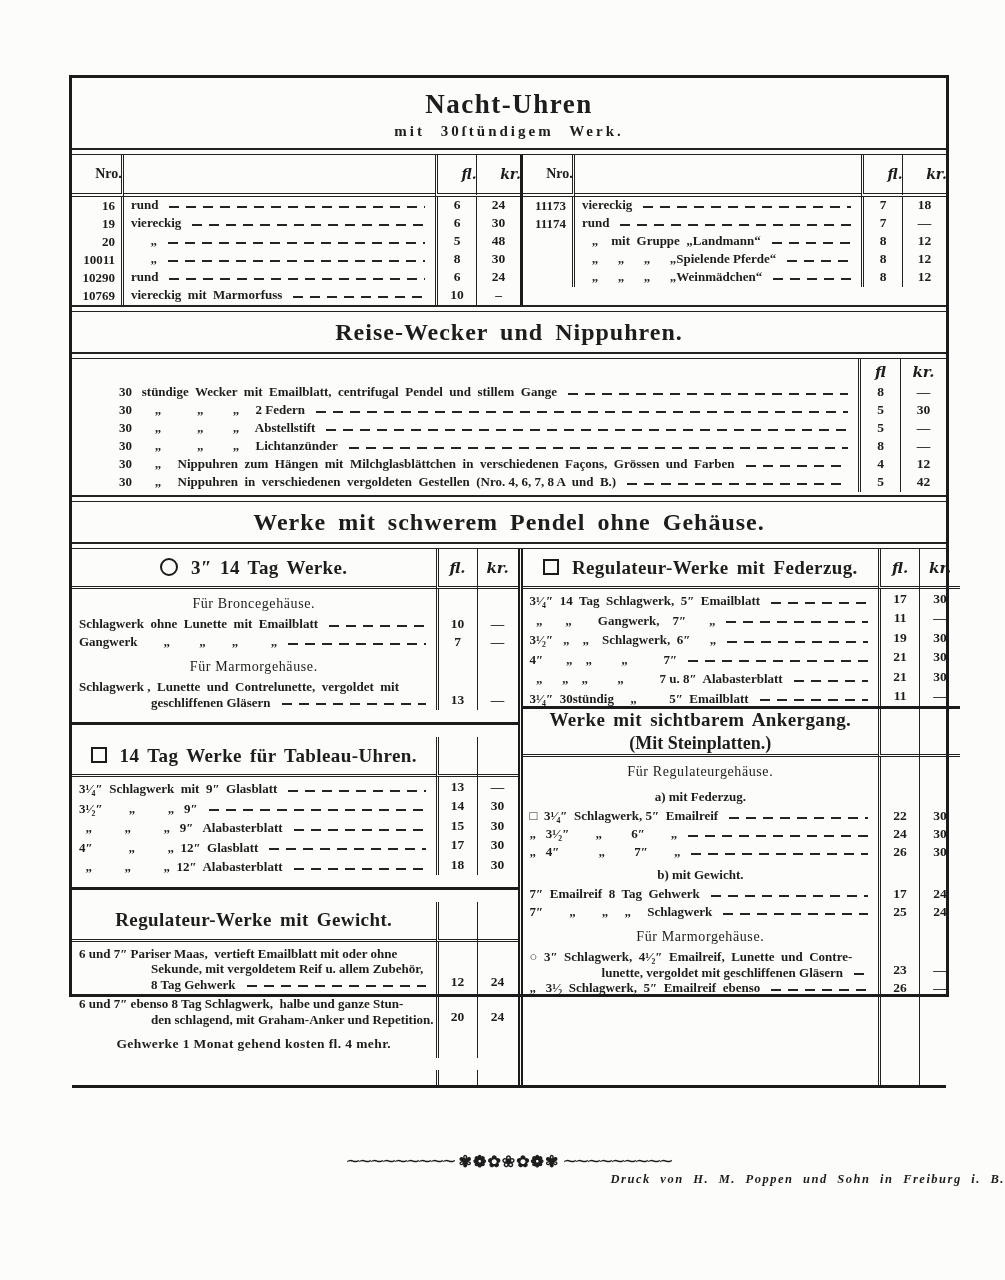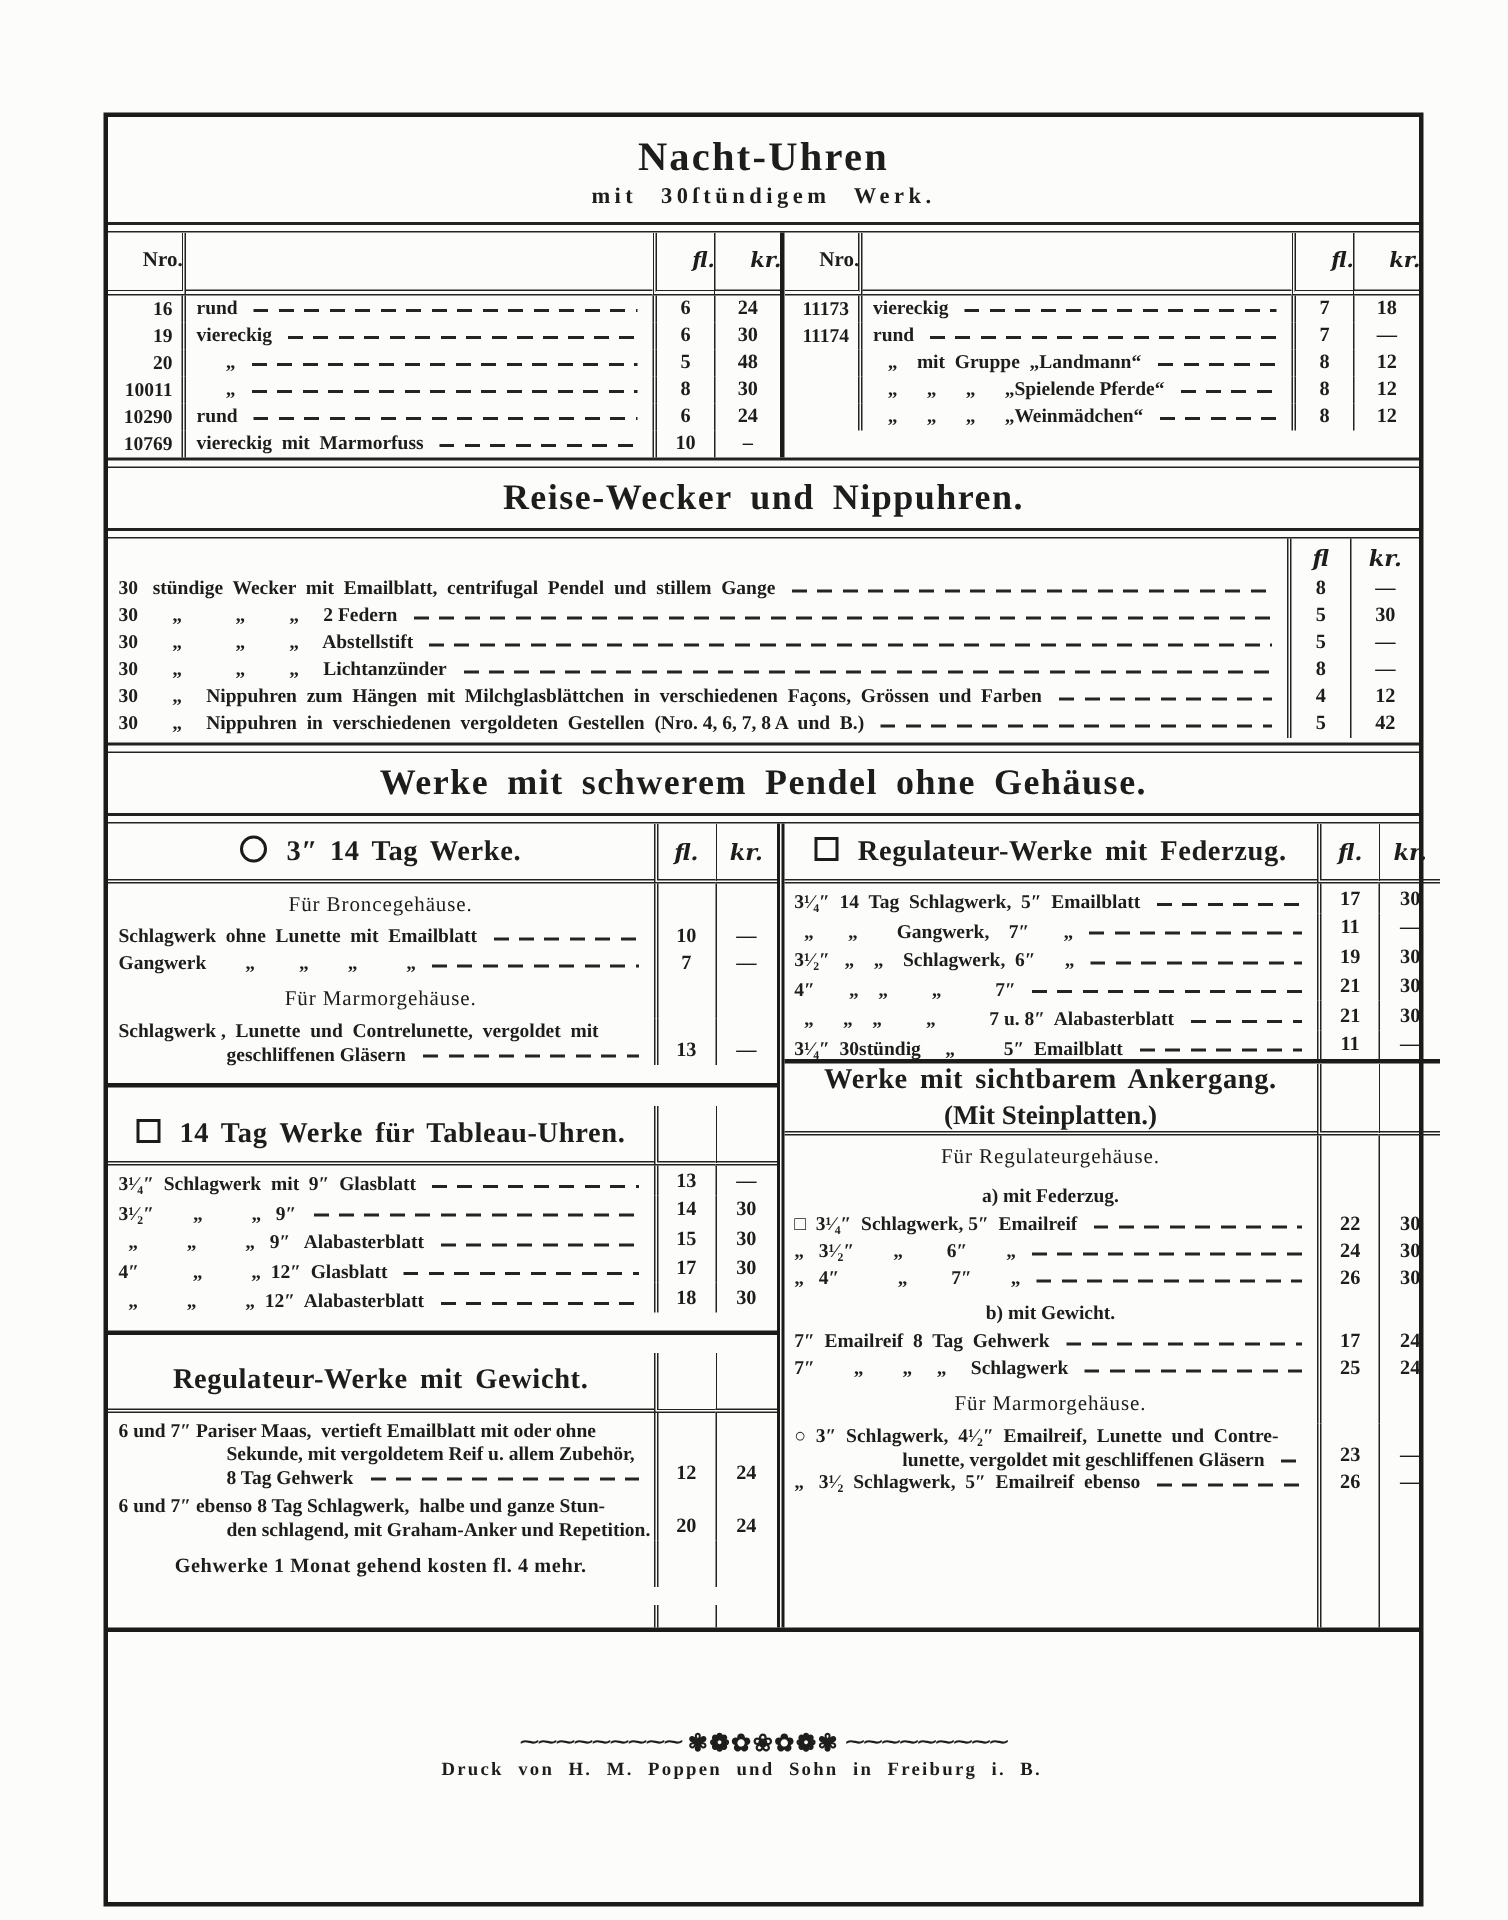--- a/index.html
+++ b/index.html
@@ -5,21 +5,21 @@
   html,body { margin:0; padding:0; }
   body {
     width:1005px; height:1280px;
     background:#fcfcfa;
     font-family:"Liberation Serif","DejaVu Serif",serif;
     color:#1d1d1d;
     position:relative;
     overflow:hidden;
   }
   .frame {
-    position:absolute; left:69px; top:75px; width:880px; height:1196px;
+    position:absolute; left:69px; top:75px; width:880px; height:922px;
     border:3px solid #1b1b1b;
     box-sizing:border-box;
     display:flex; flex-direction:column;
     background:#fcfcfa;
   }
   
   .rule-double { height:4px; border-top:2px solid #222; border-bottom:1px solid #222; flex:0 0 auto; }
   .rule-heavy  { height:0; border-top:3px solid #1b1b1b; flex:0 0 auto; }
   
   .title-block { text-align:center; padding:11px 0 8px; }
@@ -46,21 +46,21 @@
   .nacht { display:flex; flex:0 0 auto; }
   .nacht-half { display:grid; grid-template-columns:52px 1fr 41px 44px; align-content:start; }
   .nacht-half.lefth { flex:0 0 448px; }
   .nacht-half.righth { flex:1 1 auto; border-left:3px solid #1b1b1b; }
   .nacht .hdr { height:42px; border-bottom:4px double #222;
                 display:flex; align-items:center; justify-content:center;
                 font-weight:bold; font-size:14px;padding-left:24px; }
   .nacht .nro, .nacht .nro-h { border-right:3px double #222; }
   .nacht .nro { font-weight:bold; font-size:13px; text-align:right; padding:1px 6px 0 0; }
   
-  .reise-grid { display:grid; grid-template-columns:1fr 42px 46px; align-content:start; flex:0 0 auto; padding-bottom:3px; }
+  .reise-grid { display:grid; grid-template-columns:1fr 42px 46px; align-content:start; flex:0 0 auto; padding-bottom:3px;margin-left:40px; }
   .reise-grid .hdrR { height:25px; }
   
   .columns { display:flex; align-items:stretch; border-bottom:3px solid #1b1b1b; flex:0 0 auto; }
   .col { display:flex; flex-direction:column; }
   .col.leftc  { flex:0 0 436px;gap:12px; }
   .col.rightc { flex:1 1 auto; border-left:5px double #1b1b1b; }
   .col-grid { display:grid; grid-template-columns:1fr 41px 41px; align-content:start; }
   .col-fill { flex:1 1 auto; display:grid; grid-template-columns:1fr 41px 41px; min-height:6px; }
   .hdr2 { border-bottom:3px double #222; display:flex; flex-direction:column;
           align-items:center; justify-content:center; min-height:40px; }
@@ -72,22 +72,22 @@
                   margin-right:9px; vertical-align:-1px; }
   .sub  { text-align:center; font-size:14px; font-weight:normal; letter-spacing:0.6px;
           padding:7px 0 4px; }
   .sub2 { text-align:center; font-size:13px; font-weight:bold; padding:5px 0 3px; }
   .note { text-align:center; font-size:13.5px; font-weight:bold; letter-spacing:0.4px; padding:9px 14px 6px; }
   .body-pad-top { padding-top:4px; }
   
   .ornament { margin-top:64px; text-align:center; color:#1d1d1d; }
   .wave { font-size:13px; letter-spacing:-1px; vertical-align:2px; font-weight:bold; }
   .orn-center { font-size:16px; letter-spacing:1px; font-weight:bold; }
-  .footer { position:absolute; left:0; right:16px; top:1172px; text-align:center;
-            font-size:12.5px; font-weight:bold; letter-spacing:1.5px; word-spacing:5px; }
+  .footer { position:absolute; left:0; right:0; top:1172px; text-align:right;
+            font-size:12.5px; font-weight:bold; letter-spacing:1.5px; word-spacing:5px;font-style:italic; }
 </style>
 </head>
 <body>
 
 <div class="frame">
 
   <div class="title-block">
     <div class="doc-title">Nacht-Uhren</div>
     <div class="doc-sub">mit 30ſtündigem Werk.</div>
   </div>

